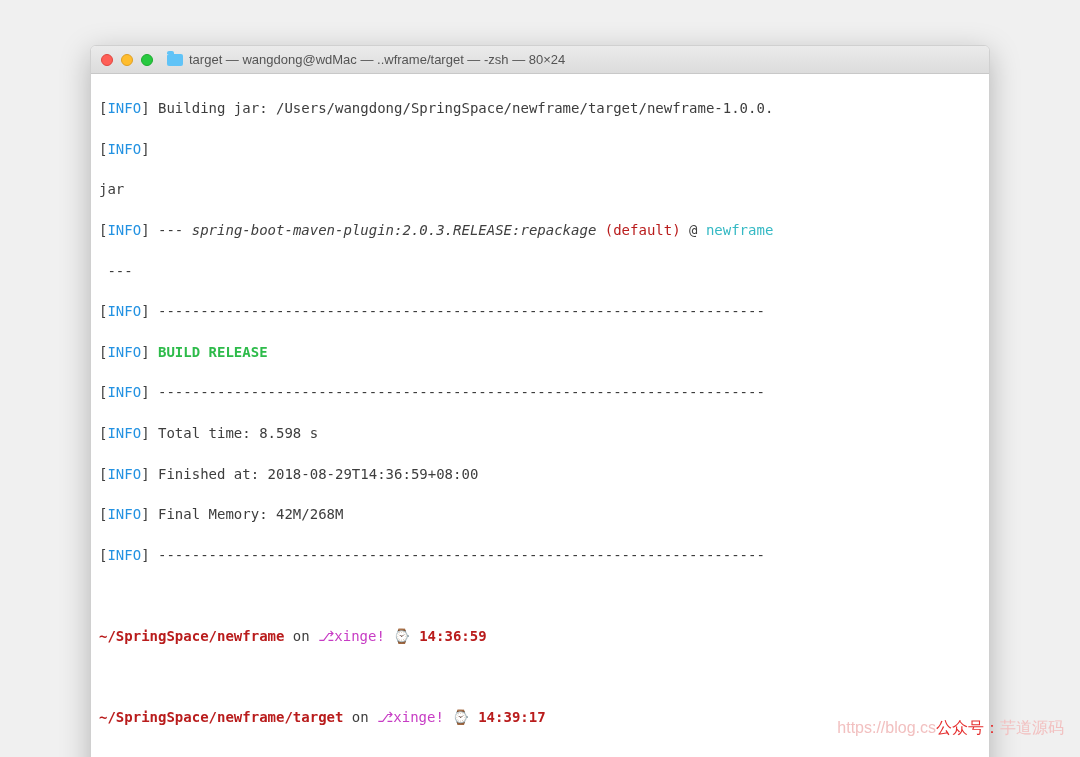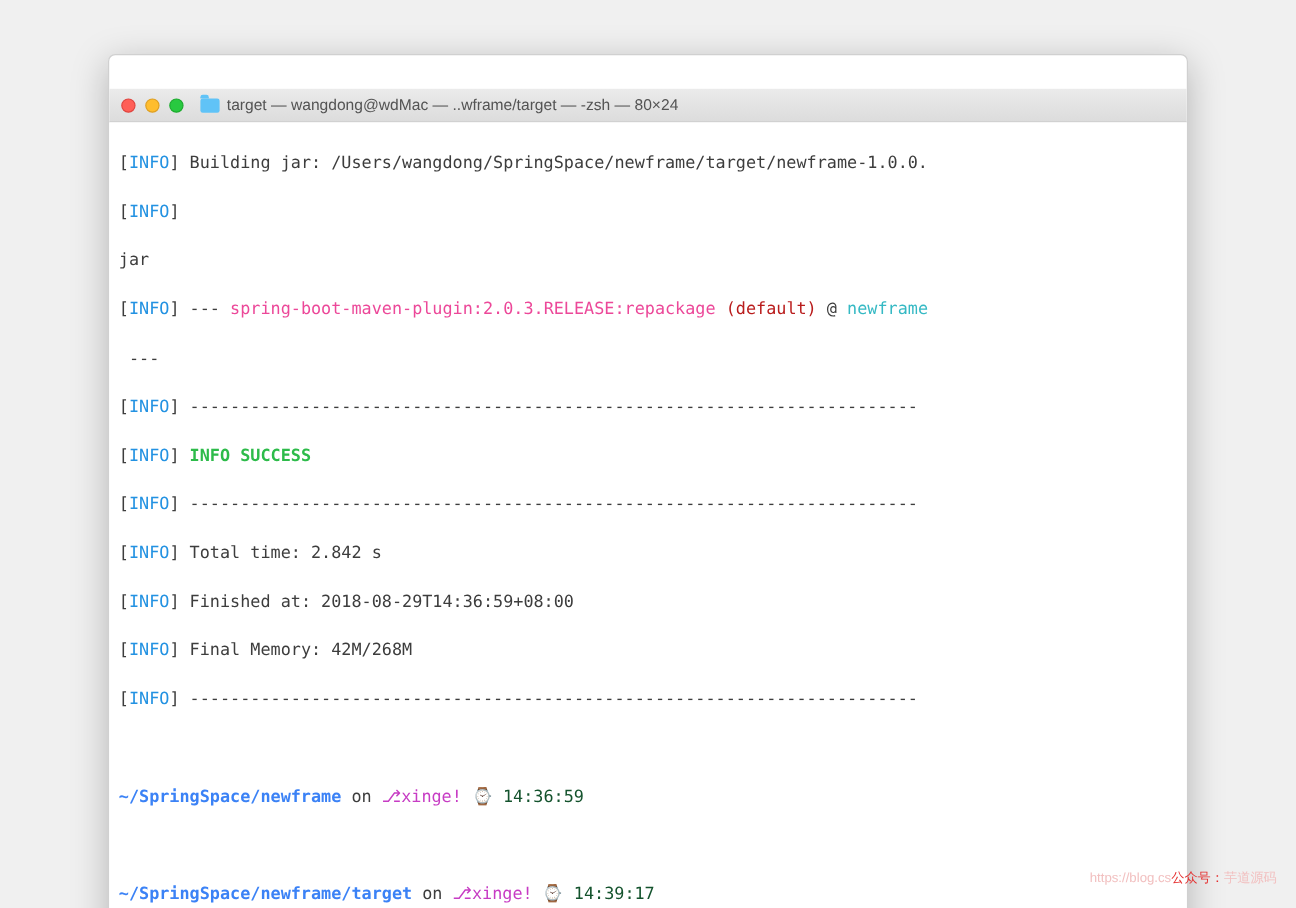--- a/index.html
+++ b/index.html
@@ -20,21 +20,20 @@
       overflow: hidden;
       border: 1px solid #d0d0d0;
     }
     .titlebar {
       height: 28px;
       background: linear-gradient(#ebebeb, #dcdcdc);
       border-bottom: 1px solid #c8c8c8;
       display: flex;
       align-items: center;
       padding: 0 10px;
-      margin-top: 28px;
     }
     .traffic-lights {
       display: flex;
       gap: 8px;
       align-items: center;
     }
     .light {
       width: 12px;
       height: 12px;
       border-radius: 50%;
@@ -73,34 +72,34 @@
       padding: 4px 8px 10px 8px;
       font-family: "SF Mono", Menlo, Monaco, Consolas, monospace;
       font-size: 14px;
       line-height: 1.45;
       color: #3d3d3d;
       background: #ffffff;
       white-space: pre;
       overflow: hidden;
     }
     .info { color: #2392e2; font-weight: normal; }
-    .green-text { color: #ec4899; font-weight: 500; }
+    .green-text { color: #404040; font-weight: 500; font-style: italic; }
     .green-bold { color: #2dbb4a; font-weight: bold; }
     .bold { font-weight: normal; color: #b91c1c; text-align: center; }
-    .cyan-bold { color: #3b82f6; font-weight: bold; }
+    .cyan-bold { color: #b91c1c; font-weight: bold; }
     .cyan { color: #35b9c4; margin-top: 23px; }
     .magenta { color: #c73cc4; font-weight: 500; }
-    .red-time { color: #14532d; font-weight: normal; }
+    .red-time { color: #b91c1c; font-weight: bold; }
     .watch { color: #3d3d3d; font-weight: bold; }
     .line { display: block; }
     .watermark {
       position: fixed;
       bottom: 18px;
       right: 16px;
-      font-size: 11px;
+      font-size: 16px;
       color: #f2c0c0;
     }
     .watermark .wm-red { color: #e52d2d; }
   </style>
 </head>
 <body>
 
 <div class="window">
   <div class="titlebar">
     <div class="traffic-lights">
@@ -112,23 +111,23 @@
     <div class="title-text">target — wangdong@wdMac — ..wframe/target — -zsh — 80×24</div>
   </div>
 
   <div class="terminal">
 <span class="line"><span>[</span><span class="info">INFO</span><span>] Building jar: /Users/wangdong/SpringSpace/newframe/target/newframe-1.0.0.</span></span>
 <span class="line"><span>[</span><span class="info">INFO</span><span>]</span></span>
 <span class="line"><span>jar</span></span>
 <span class="line"><span>[</span><span class="info">INFO</span><span>] --- </span><span class="green-text">spring-boot-maven-plugin:2.0.3.RELEASE:repackage</span><span class="bold"> (default)</span><span> @ </span><span class="cyan">newframe</span></span>
 <span class="line"><span> ---</span></span>
 <span class="line"><span>[</span><span class="info">INFO</span><span>] ------------------------------------------------------------------------</span></span>
-<span class="line"><span>[</span><span class="info">INFO</span><span>] </span><span class="green-bold">INFO SUCCESS</span></span>
+<span class="line"><span>[</span><span class="info">INFO</span><span>] </span><span class="green-bold">BUILD RELEASE</span></span>
 <span class="line"><span>[</span><span class="info">INFO</span><span>] ------------------------------------------------------------------------</span></span>
-<span class="line"><span>[</span><span class="info">INFO</span><span>] Total time: 2.842 s</span></span>
+<span class="line"><span>[</span><span class="info">INFO</span><span>] Total time: 8.598 s</span></span>
 <span class="line"><span>[</span><span class="info">INFO</span><span>] Finished at: 2018-08-29T14:36:59+08:00</span></span>
 <span class="line"><span>[</span><span class="info">INFO</span><span>] Final Memory: 42M/268M</span></span>
 <span class="line"><span>[</span><span class="info">INFO</span><span>] ------------------------------------------------------------------------</span></span>
 <span class="line"> </span>
 <span class="line"><span class="cyan-bold">~/SpringSpace/newframe</span><span> on </span><span class="magenta">⎇</span><span class="magenta">xinge!</span><span class="watch"> ⌚ </span><span class="red-time">14:36:59</span></span>
 <span class="line"> </span>
 <span class="line"><span class="cyan-bold">~/SpringSpace/newframe/target</span><span> on </span><span class="magenta">⎇</span><span class="magenta">xinge!</span><span class="watch"> ⌚ </span><span class="red-time">14:39:17</span></span>
 
 
 

